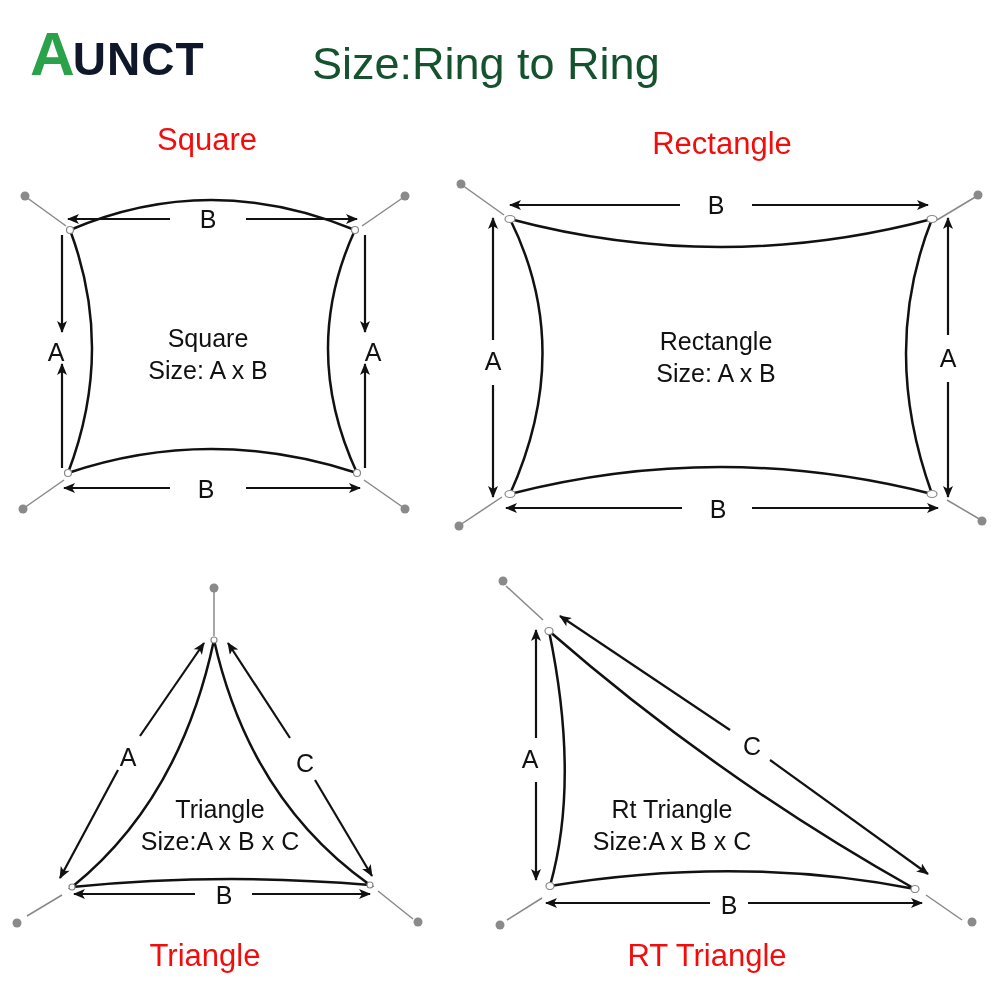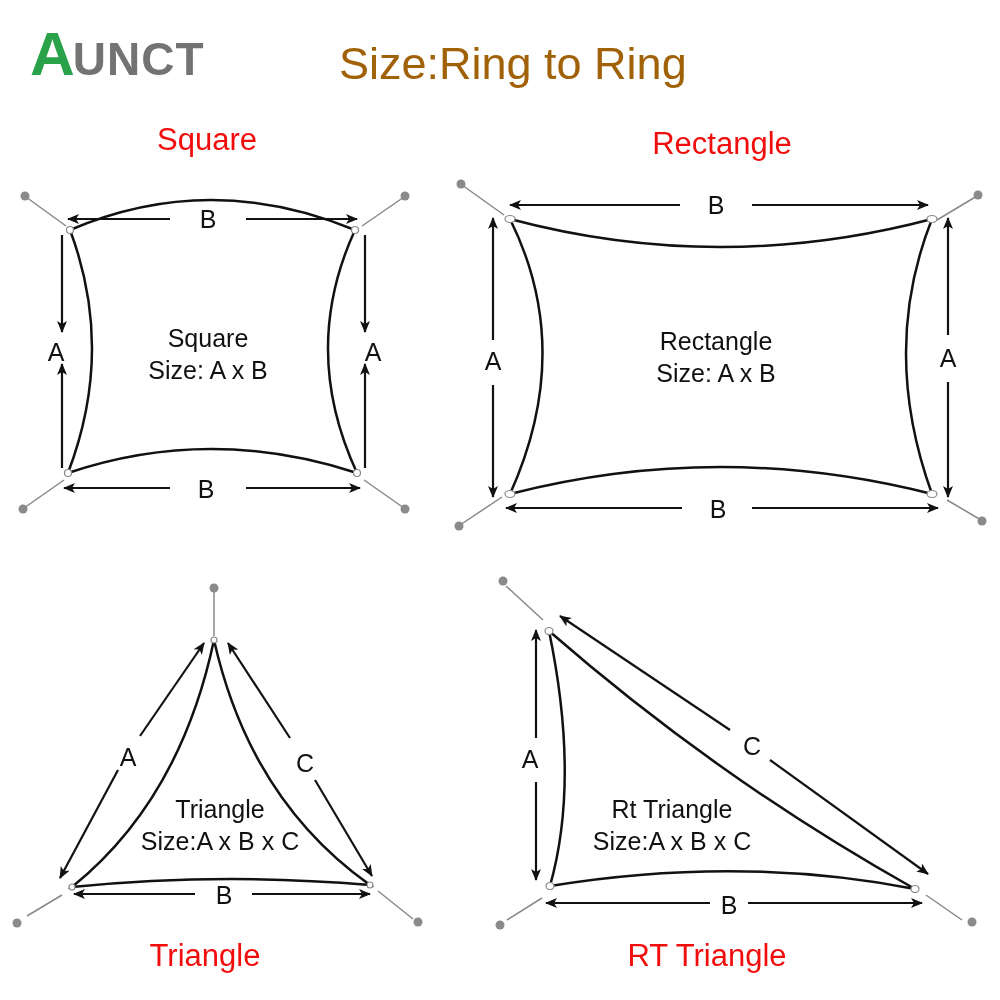--- a/index.html
+++ b/index.html
@@ -1,32 +1,32 @@
 <!DOCTYPE html>
 <html><head>
 <meta charset="utf-8">
 <style>
   html, body { margin:0; padding:0; background:#ffffff; }
   body { width:1000px; height:1000px; position:relative; overflow:hidden; font-family:"Liberation Sans", sans-serif; }
   .logo { position:absolute; left:30px; top:22px; height:60px; display:flex; align-items:flex-end; }
   .logo-a { font-weight:bold; font-size:62px; line-height:56px; letter-spacing:-2px; }
   .logo-rest { font-weight:bold; font-size:46px; line-height:46px; margin-left:0px; letter-spacing:1px; }
-  .title { position:absolute; left:339px; top:38px; font-size:45px; color:#a16207; white-space:nowrap; }
+  .title { position:absolute; left:312px; top:38px; font-size:45px; color:#14532d; white-space:nowrap; }
   .label-red { position:absolute; color:#f20d0d; font-size:31px; white-space:nowrap; transform:translateX(-50%); }
   .center-text { position:absolute; color:#111; font-size:25px; text-align:center; line-height:32px; white-space:nowrap; transform:translateX(-50%); }
   svg.diagram { position:absolute; left:0; top:0; }
   .dim { font-family:"Liberation Sans", sans-serif; font-size:25px; fill:#111; }
 </style>
 </head>
 <body>
 
 <div class="logo">
   <span class="logo-a" style="color:#2aa24a;">A</span>
   <span class="logo-rest">
-    <span style="color:#737373;">UNCT</span>
+    <span style="color:#0f172a;">UNCT</span>
   </span>
 </div>
 
 <div class="title">Size:Ring to Ring</div>
 
 <div class="label-red" style="left:207px; top:122px;">Square</div>
 <div class="label-red" style="left:722px; top:126px;">Rectangle</div>
 <div class="label-red" style="left:205px; top:938px;">Triangle</div>
 <div class="label-red" style="left:707px; top:938px;">RT Triangle</div>
 

